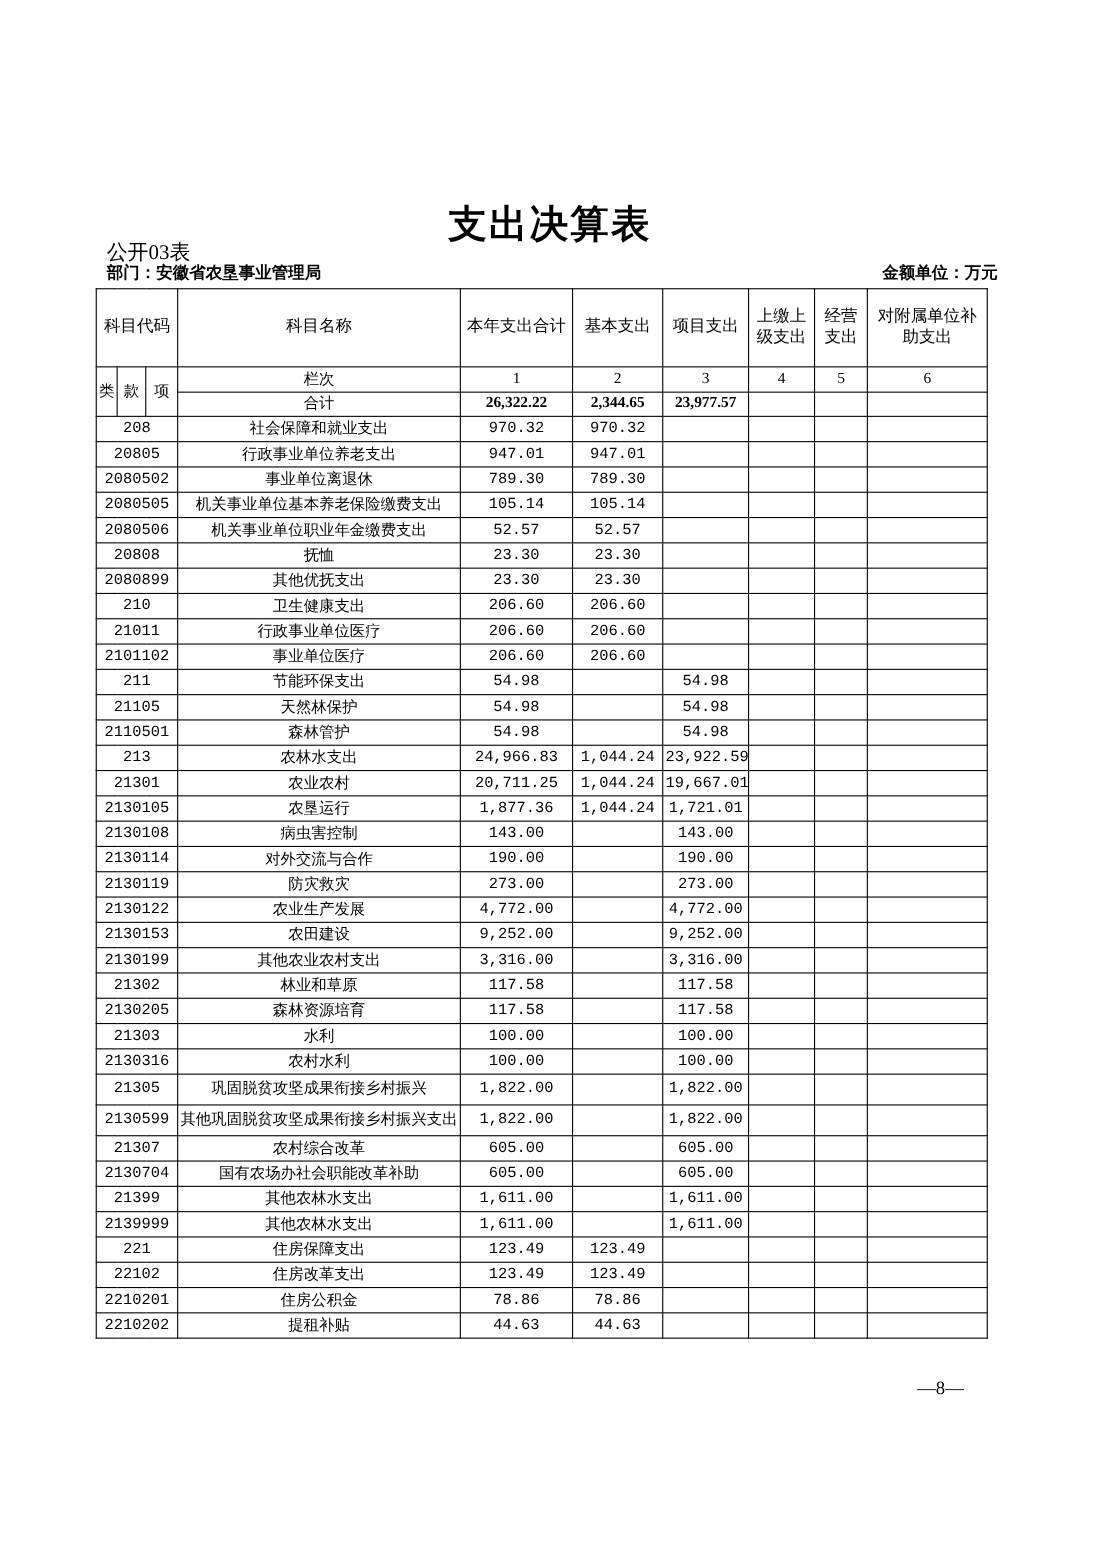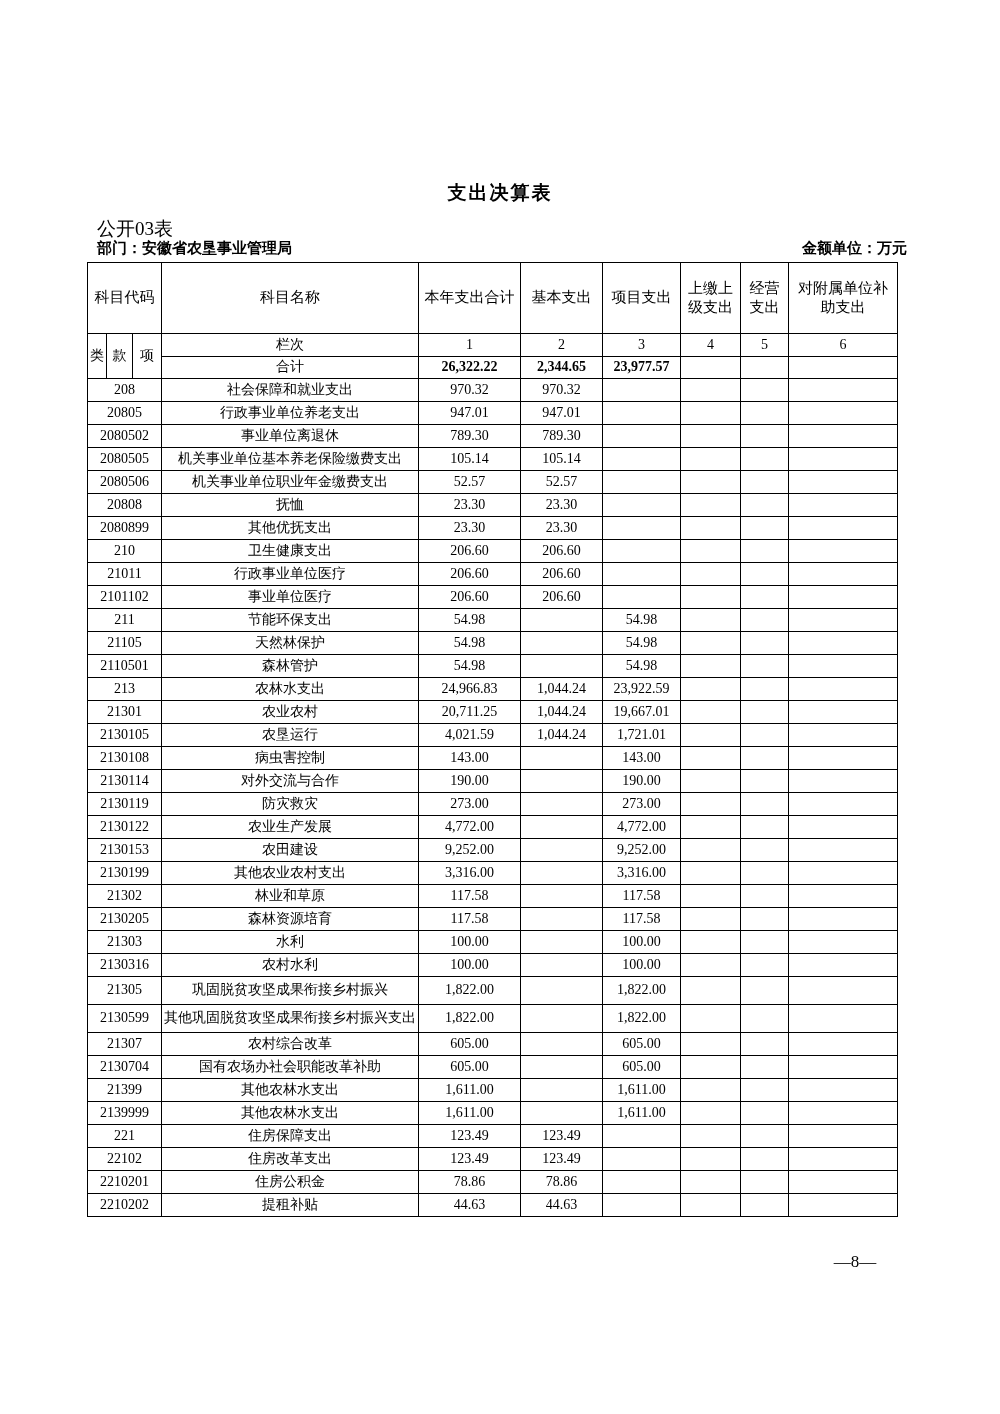--- a/index.html
+++ b/index.html
@@ -9,21 +9,21 @@
     font-family: "Liberation Serif", "DejaVu Serif", serif;
     color: #000;
     position: relative;
   }
   .page { position: relative; width: 1000px; height: 1414px; overflow: hidden; }
 
   .title {
     position: absolute; top: 180px; left: 0; width: 1000px;
     margin: 0; text-align: center;
     font-family: "Liberation Sans", "DejaVu Sans", sans-serif;
-    font-size: 19px; font-weight: bold; letter-spacing: 2px;
+    font-size: 35px; font-weight: bold; letter-spacing: 2px;
   }
   .table-code {
     position: absolute; top: 216px; left: 97px; width: 810px;
     font-size: 19px;
   }
   .meta-line {
     position: absolute; top: 239px; left: 97px; width: 810px;
     display: flex; justify-content: space-between; font-size: 15px; font-weight: bold;
   }
 
@@ -43,21 +43,21 @@
   tr.h1 th { height: 41px; font-size: 15px; line-height: 1.25; }
   tr.h1 th.wrap6 { padding: 16px 8px; }
   tr.h2 th { height: 23px; }
   tr.h3 th, tr.h3 td { height: 22px; }
   tr.h3 td.num { font-weight: bold; }
 
   td.num { text-align: right; padding-right: 8px; white-space: nowrap; }
   td.code { text-align: left; padding-left: 7px; white-space: nowrap; }
   td.name { text-align: left; padding-left: 7px; white-space: nowrap; font-size: 13.5px; }
 
-  tbody.rows tr { height: 23px; }
+  tbody.rows tr { height: 23px; font-family: Liberation Mono, monospace; }
   tbody.rows tr.tall { height: 28px; }
 
   .note {
     position: absolute; top: 1205px; left: 99px; width: 810px;
     font-size: 14px;
   }
   .page-number {
     position: absolute; top: 1252px; left: 815px; width: 80px;
     text-align: center; font-size: 17px;
   }
@@ -269,21 +269,21 @@
           <td class="num">20,711.25</td>
           <td class="num">1,044.24</td>
           <td class="num">19,667.01</td>
           <td class="num"></td>
           <td class="num"></td>
           <td class="num"></td>
         </tr>
         <tr>
           <td colspan="3" class="code">2130105</td>
           <td class="name">农垦运行</td>
-          <td class="num">4,021.59</td>
+          <td class="num">1,877.36</td>
           <td class="num">1,044.24</td>
           <td class="num">1,721.01</td>
           <td class="num"></td>
           <td class="num"></td>
           <td class="num"></td>
         </tr>
         <tr>
           <td colspan="3" class="code">2130108</td>
           <td class="name">病虫害控制</td>
           <td class="num">143.00</td>

